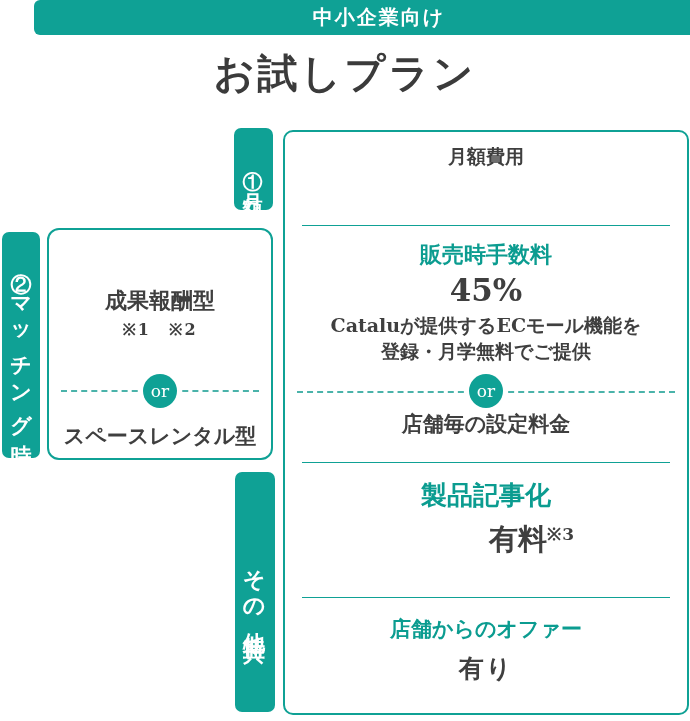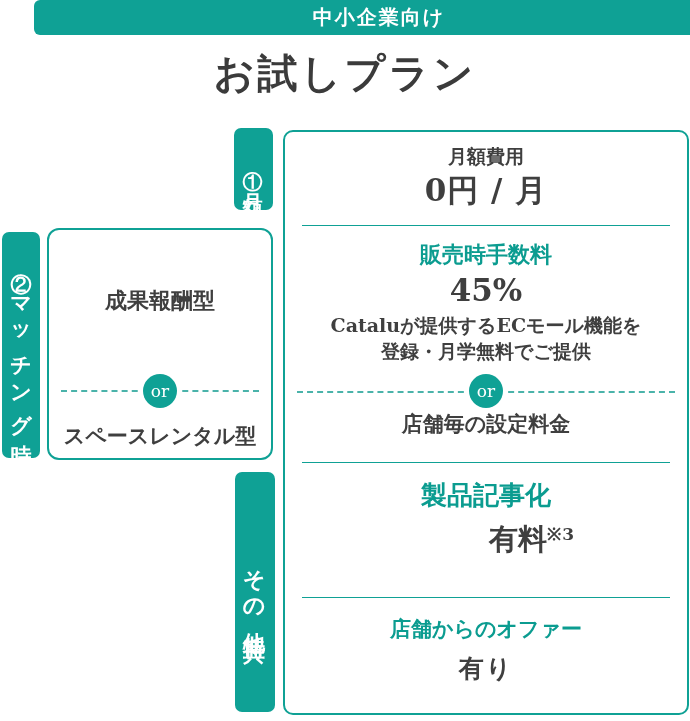--- a/index.html
+++ b/index.html
@@ -90,28 +90,28 @@
   <div class="vlabel vl-matching">
     <span>②マッチング時</span>
   </div>
 
   <div class="vlabel vl-other">
     <span>その他特典</span>
   </div>
 
   <div class="box left-box">
     <div class="abs lb-opt1">成果報酬型</div>
+    <div class="abs lb-note">※1　※2</div>
     <div class="dash lb-dash"></div>
     <div class="or-circle lb-or">or</div>
     <div class="abs lb-opt2">スペースレンタル型</div>
   </div>
 
   <div class="box right-box">
     <div class="abs rb-fee-label">月額費用</div>
-    <div class="abs rb-fee-value">0円 / 月</div>
 
     <div class="divider rb-div1"></div>
 
     <div class="abs rb-sales-label teal-text">販売時手数料</div>
     <div class="abs rb-sales-value">45%</div>
     <div class="abs rb-desc1">Cataluが提供するECモール機能を</div>
     <div class="abs rb-desc2">登録・月学無料でご提供</div>
     <div class="dash rb-dash"></div>
     <div class="or-circle rb-or">or</div>
     <div class="abs rb-alt">店舗毎の設定料金</div>

